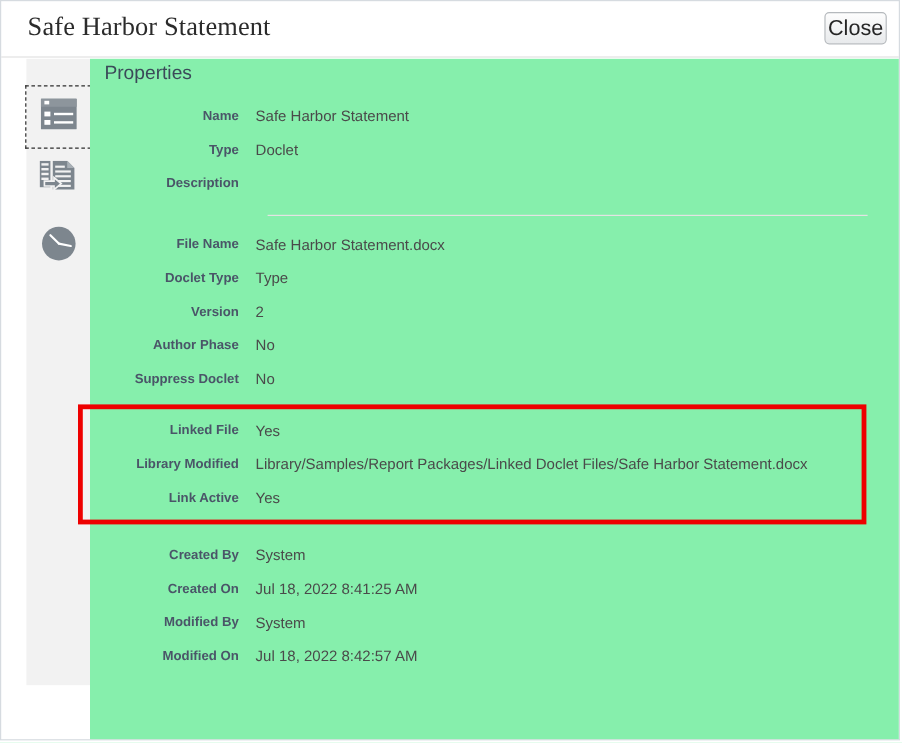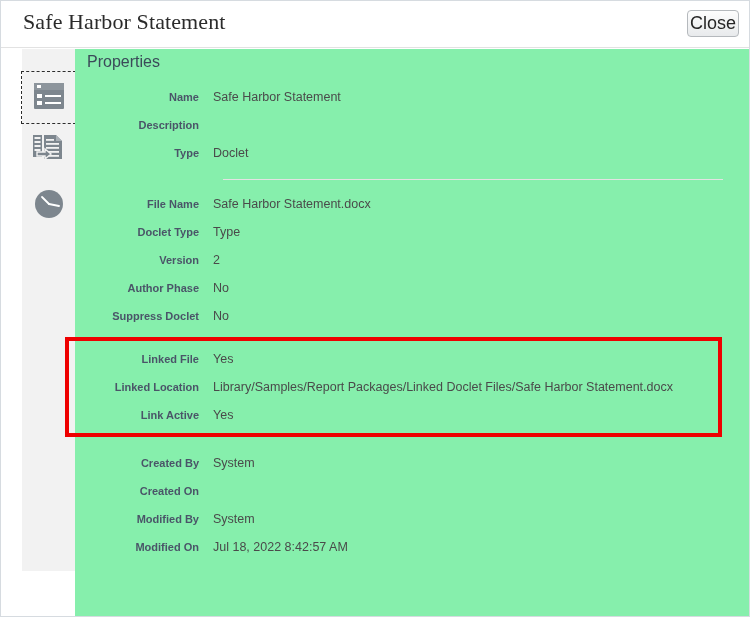--- a/index.html
+++ b/index.html
@@ -212,26 +212,26 @@
     <div class="section-title">Properties</div>
 
     <div class="form">
 
       <div>
         <div class="field">
           <div class="lbl">Name</div>
           <div class="val">Safe Harbor Statement</div>
         </div>
         <div class="field">
+          <div class="lbl">Type</div>
+          <div class="val">Doclet</div>
+        </div>
+        <div class="field">
           <div class="lbl">Description</div>
           <div class="val"></div>
-        </div>
-        <div class="field">
-          <div class="lbl">Type</div>
-          <div class="val">Doclet</div>
         </div>
       </div>
 
       <div class="gap-12"></div>
       <div class="divider"></div>
       <div class="gap-10"></div>
 
       <div>
         <div class="field">
           <div class="lbl">File Name</div>
@@ -258,39 +258,40 @@
       <div class="gap-7"></div>
 
       <div class="hl-group">
         <div class="highlight-box" style="top: 0px; bottom: 0px; border-color: rgb(238, 0, 0);"></div>
         <div style="height:8px"></div>
         <div class="field">
           <div class="lbl">Linked File</div>
           <div class="val">Yes</div>
         </div>
         <div class="field">
-          <div class="lbl">Linked Location</div>
+          <div class="lbl">Library Modified</div>
           <div class="val">Library/Samples/Report Packages/Linked Doclet Files/Safe Harbor Statement.docx</div>
         </div>
         <div class="field">
           <div class="lbl">Link Active</div>
           <div class="val">Yes</div>
         </div>
         <div style="height:8px"></div>
       </div>
 
       <div class="gap-12"></div>
 
       <div>
         <div class="field">
           <div class="lbl">Created By</div>
           <div class="val">System</div>
         </div>
         <div class="field">
           <div class="lbl">Created On</div>
+          <div class="val">Jul 18, 2022 8:41:25 AM</div>
         </div>
         <div class="field">
           <div class="lbl">Modified By</div>
           <div class="val">System</div>
         </div>
         <div class="field">
           <div class="lbl">Modified On</div>
           <div class="val">Jul 18, 2022 8:42:57 AM</div>
         </div>
       </div>

